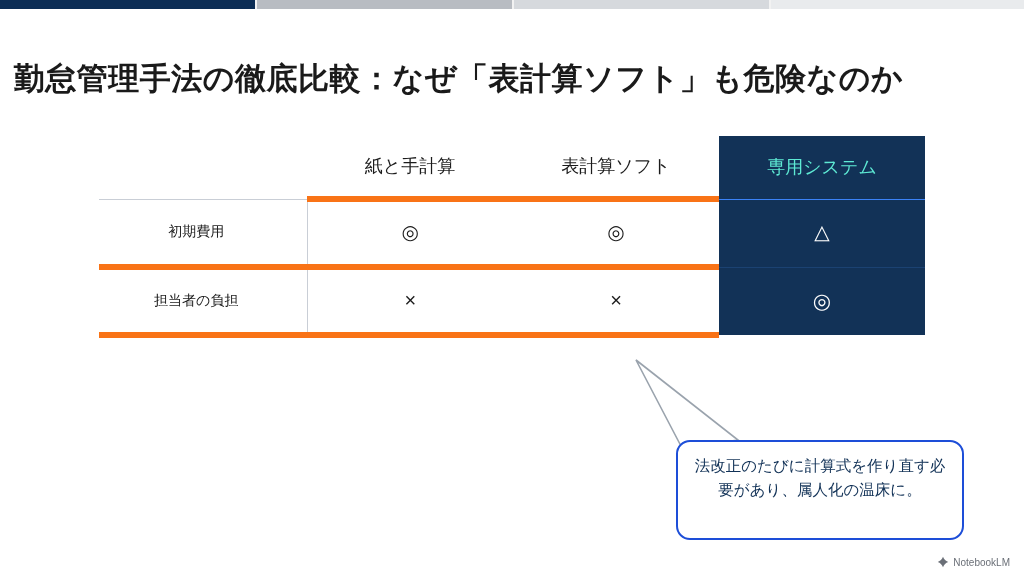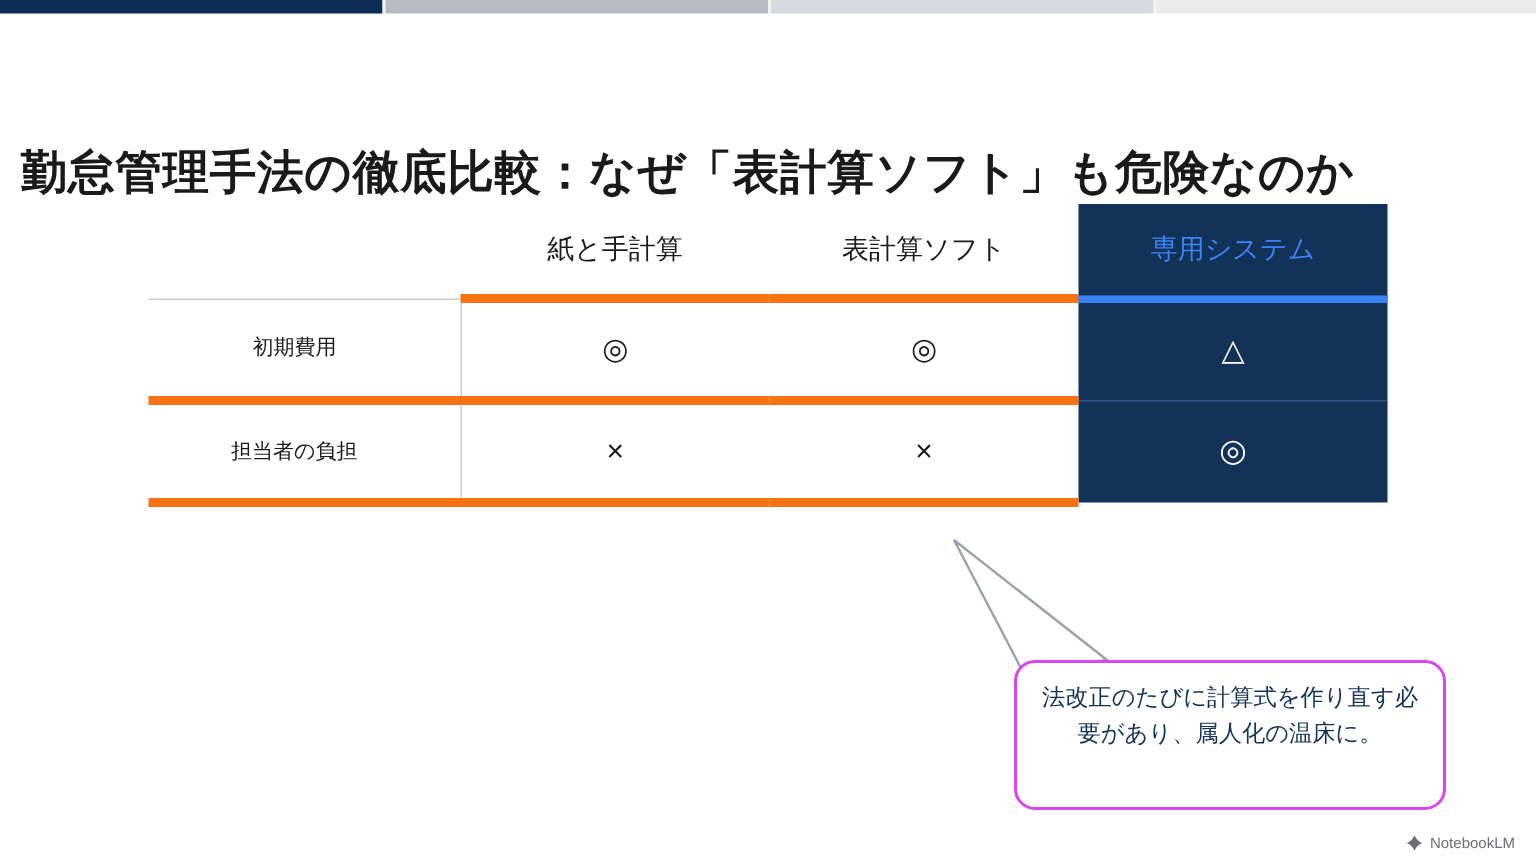--- a/index.html
+++ b/index.html
@@ -33,21 +33,20 @@
     top: 58px;
     left: 0;
     width: 917px;
     text-align: center;
     font-family: "Liberation Serif", "DejaVu Serif", serif;
     font-weight: bold;
     font-size: 31px;
     letter-spacing: 0.5px;
     color: #1a1a1a;
     white-space: nowrap;
-    margin-top: 36px;
   }
 
   
   .table-wrap {
     position: absolute;
     top: 136px;
     left: 99px;
     width: 826px;
   }
   table.cmp {
@@ -84,23 +83,23 @@
     text-align: center;
   }
   
   table.cmp .hl {
     background: #123257;
     color: #ffffff;
     border-bottom: 1px solid #1b4272;
   }
   table.cmp thead th.hl {
     background: #123257;
-    color: #3b82f6;
+    color: #5eead4;
     font-size: 18px;
-    border-bottom: 5px solid #3b82f6;
+    border-bottom: 1px solid #3b82f6;
   }
   table.cmp tbody tr:last-child .hl {
     border-bottom: none;
   }
   .mark {
     font-size: 20px;
     line-height: 1;
     display: inline-block;
   }
   .mark.big {
@@ -108,21 +107,21 @@
   }
 
   
   .callout {
     position: absolute;
     left: 676px;
     top: 440px;
     width: 288px;
     height: 100px;
     background: #ffffff;
-    border: 2px solid #d946ef;
+    border: 2px solid #1d4ed8;
     border-radius: 14px;
     box-sizing: border-box;
     color: #123257;
     font-size: 15.5px;
     line-height: 1.55;
     text-align: center;
     padding: 12px 16px 0 16px;
   }
   .callout p {
     margin: 0;

